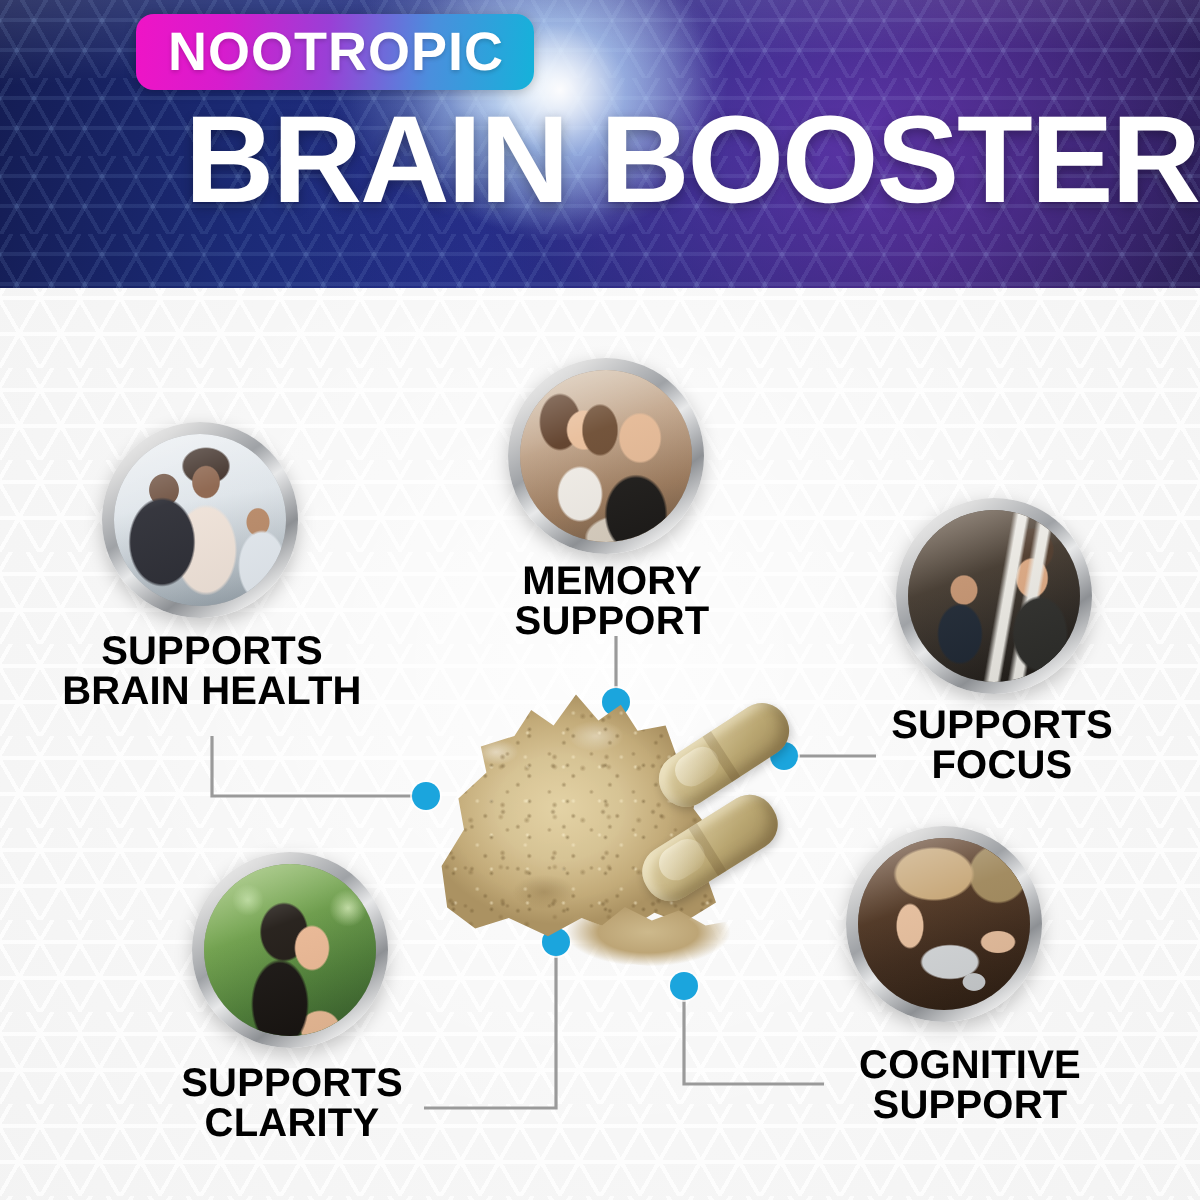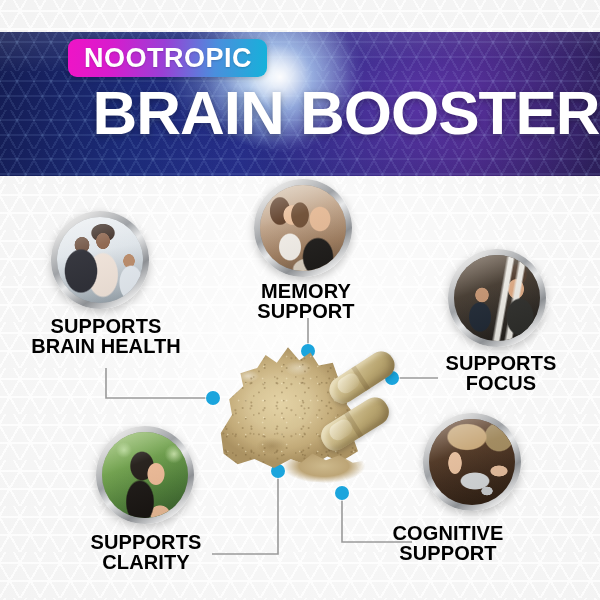--- a/index.html
+++ b/index.html
@@ -49,21 +49,20 @@
     position: absolute;
     left: 0;
     top: 0;
     width: 600px;
     height: 144px;
     background:
       radial-gradient(ellipse 150px 110px at 265px 42px, rgba(255,255,255,0.92) 0%, rgba(180,215,255,0.45) 28%, rgba(40,70,160,0.0) 66%),
       radial-gradient(ellipse 300px 220px at 430px 70px, rgba(120,60,200,0.55) 0%, rgba(60,30,120,0.15) 60%, rgba(0,0,0,0) 100%),
       linear-gradient(100deg, #141c52 0%, #1b2a76 22%, #23308a 42%, #2b2d80 58%, #3a2673 78%, #2a1f55 100%);
     overflow: hidden;
-    margin-top: 32px;
   }
   .header-hex {
     position: absolute;
     inset: 0;
     background-image:
       repeating-linear-gradient(60deg, rgba(255,255,255,0) 0 13px, rgba(160,200,255,0.10) 13px 15px),
       repeating-linear-gradient(-60deg, rgba(255,255,255,0) 0 13px, rgba(160,200,255,0.10) 13px 15px),
       repeating-linear-gradient(0deg, rgba(255,255,255,0) 0 13px, rgba(160,200,255,0.10) 13px 15px);
     background-size: 34px 39px, 34px 39px, 34px 39px;
     mix-blend-mode: screen;
@@ -408,16 +407,16 @@
   </div>
 
   <div class="label" style="left:106px; top:316px;">SUPPORTS
 BRAIN HEALTH</div>
   <div class="label" style="left:306px; top:281px;">MEMORY
 SUPPORT</div>
   <div class="label" style="left:501px; top:353px;">SUPPORTS
 FOCUS</div>
   <div class="label" style="left:146px; top:532px;">SUPPORTS
 CLARITY</div>
-  <div class="label" style="left:448px; top:523px;">COGNITIVE
+  <div class="label" style="left:485px; top:523px;">COGNITIVE
 SUPPORT</div>
 
 </div>
 
 </body></html>

